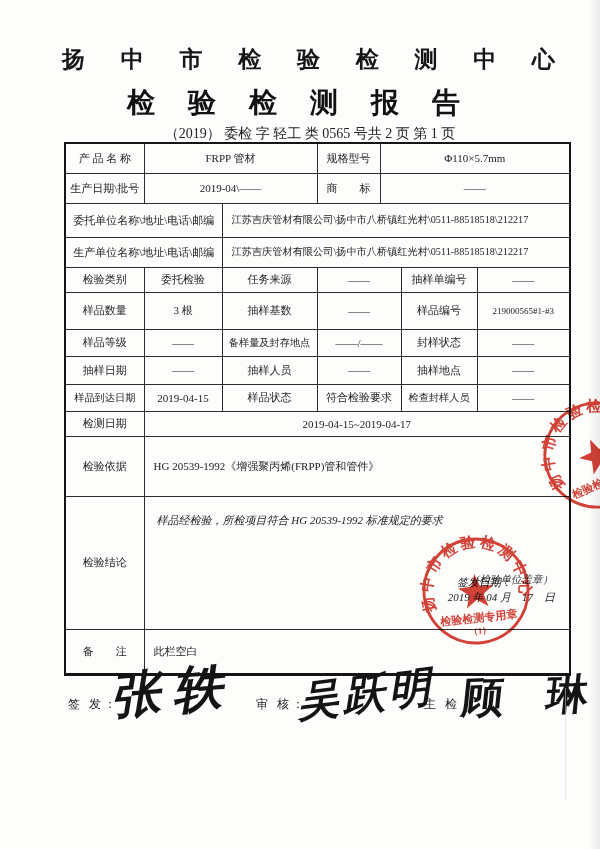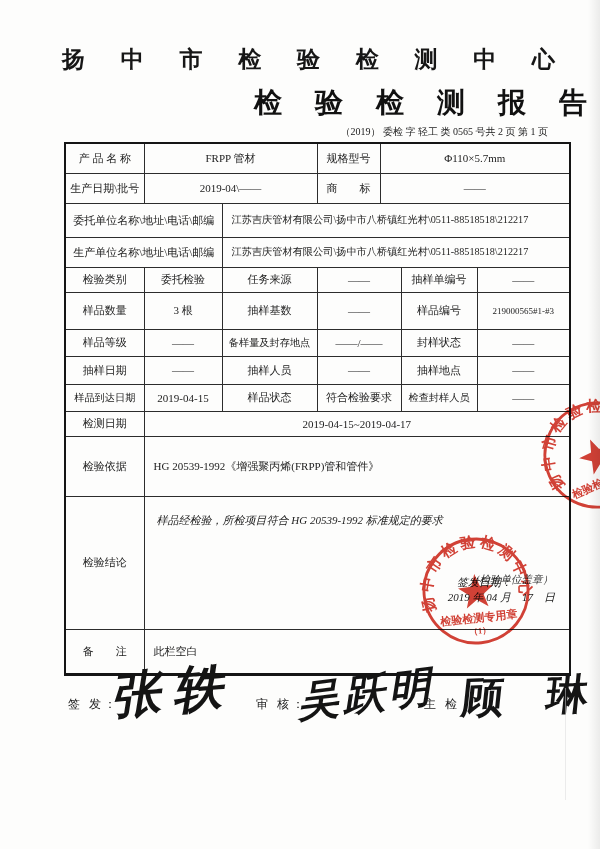--- a/index.html
+++ b/index.html
@@ -8,24 +8,24 @@
     background:#fdfdfc;
     font-family:"Liberation Serif","DejaVu Serif",serif;
     color:#1d1d1d;
   }
   .edge-shade{position:absolute;top:0;right:0;bottom:0;width:12px;
     background:linear-gradient(to right,rgba(0,0,0,0),rgba(0,0,0,0.07));}
   .paper-edge-line{position:absolute;left:565px;top:688px;height:112px;width:1px;
     background:#d9d9d9;opacity:.5;}
   .org-title{position:absolute;top:44px;left:16px;width:100%;text-align:center;
     font-size:23px;font-weight:bold;letter-spacing:15px;color:#161616;}
-  .report-title{position:absolute;top:84px;left:0;width:100%;text-align:right;
+  .report-title{position:absolute;top:84px;left:0;width:100%;text-align:center;
     font-size:28px;font-weight:bold;letter-spacing:13px;color:#111;}
   .meta-row{position:absolute;top:125px;left:72px;right:52px;
-    display:flex;justify-content:flex-end;font-size:10px;color:#222;}
+    display:flex;justify-content:center;font-size:14px;color:#222;}
   .doc-table{position:absolute;left:64px;top:142px;border-collapse:collapse;
     table-layout:fixed;width:507px;border:2px solid #151515;border-bottom-width:3px;}
   .doc-table td{border:1px solid #2c2c2c;font-size:11px;text-align:center;
     vertical-align:middle;padding:0 2px;color:#1c1c1c;overflow:hidden;}
   .doc-table td.lt{text-align:left;padding-left:9px;}
   .doc-table td.small{font-size:9px;}
   .doc-table td.f10{font-size:10.2px;}
   .concl-cell{position:relative;font-style:italic;}
   .concl-text{position:absolute;top:16px;left:12px;right:6px;text-align:left;font-size:11px;}
   .seal-hint{position:absolute;right:16px;bottom:42px;font-size:10.5px;color:#333;}

